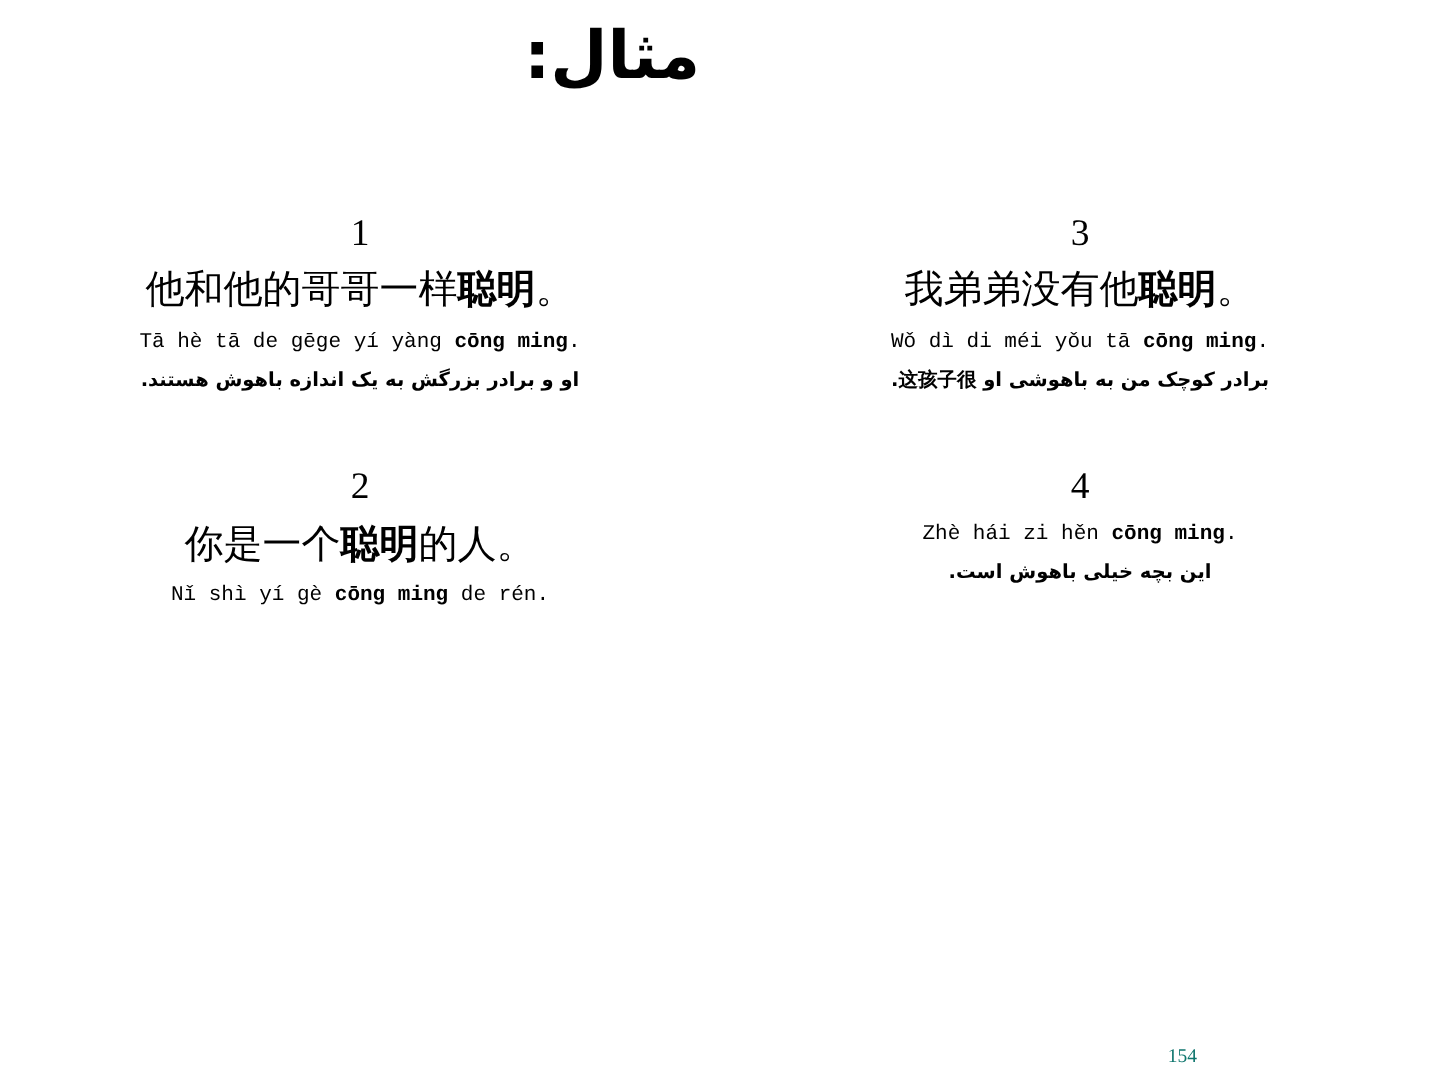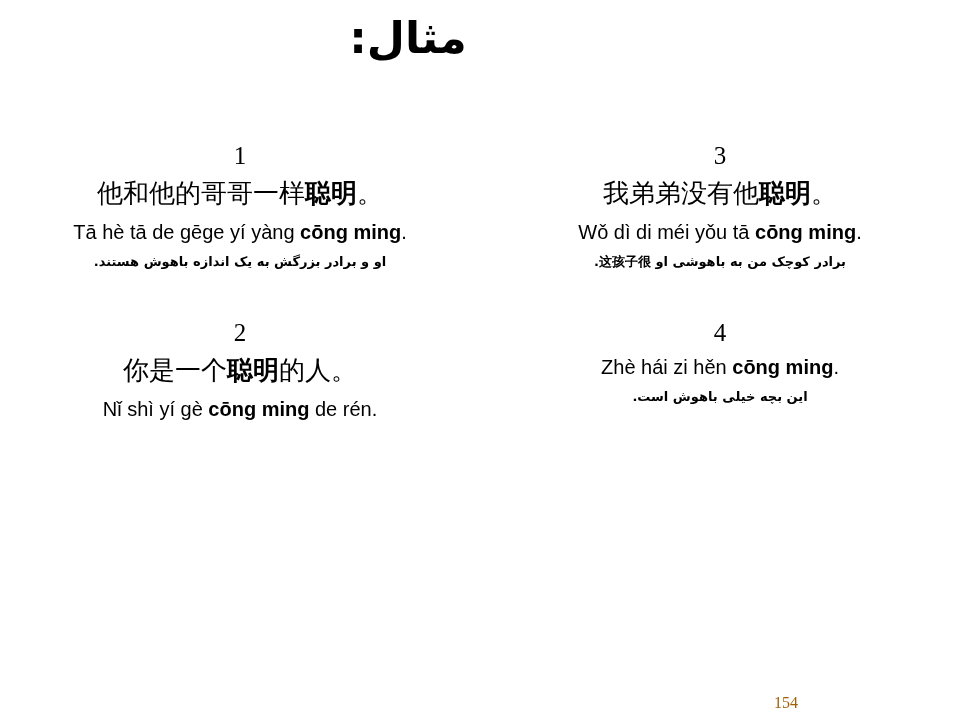--- a/index.html
+++ b/index.html
@@ -56,22 +56,22 @@
     font-size: 26px;
     line-height: 1.3;
     margin-bottom: 8px;
     white-space: nowrap;
   }
   .hanzi b {
     font-weight: bold;
     text-align: right;
   }
   .pinyin {
-    font-family: Liberation Sans, sans-serif;
-    font-size: 20px;
+    font-family: Liberation Mono, monospace;
+    font-size: 14px;
     line-height: 1.3;
     margin-bottom: 8px;
     white-space: nowrap;
   }
   .pinyin b {
     font-weight: bold;
   }
   .farsi {
     font-family: "DejaVu Sans", sans-serif;
     font-size: 13px;
@@ -81,22 +81,22 @@
     white-space: nowrap;
   }
   .farsi .hl {
     font-weight: bold;
   }
   .page-number {
     position: absolute;
     right: 18px;
     bottom: 8px;
     font-family: "Liberation Serif", serif;
-    font-size: 16px;
-    color: #a16207;
+    font-size: 13px;
+    color: #0f766e;
   }
 </style>
 </head>
 <body>
 
 <div class="slide">
 
   <div class="slide-title">مثال:</div>
 
   <div class="grid">

